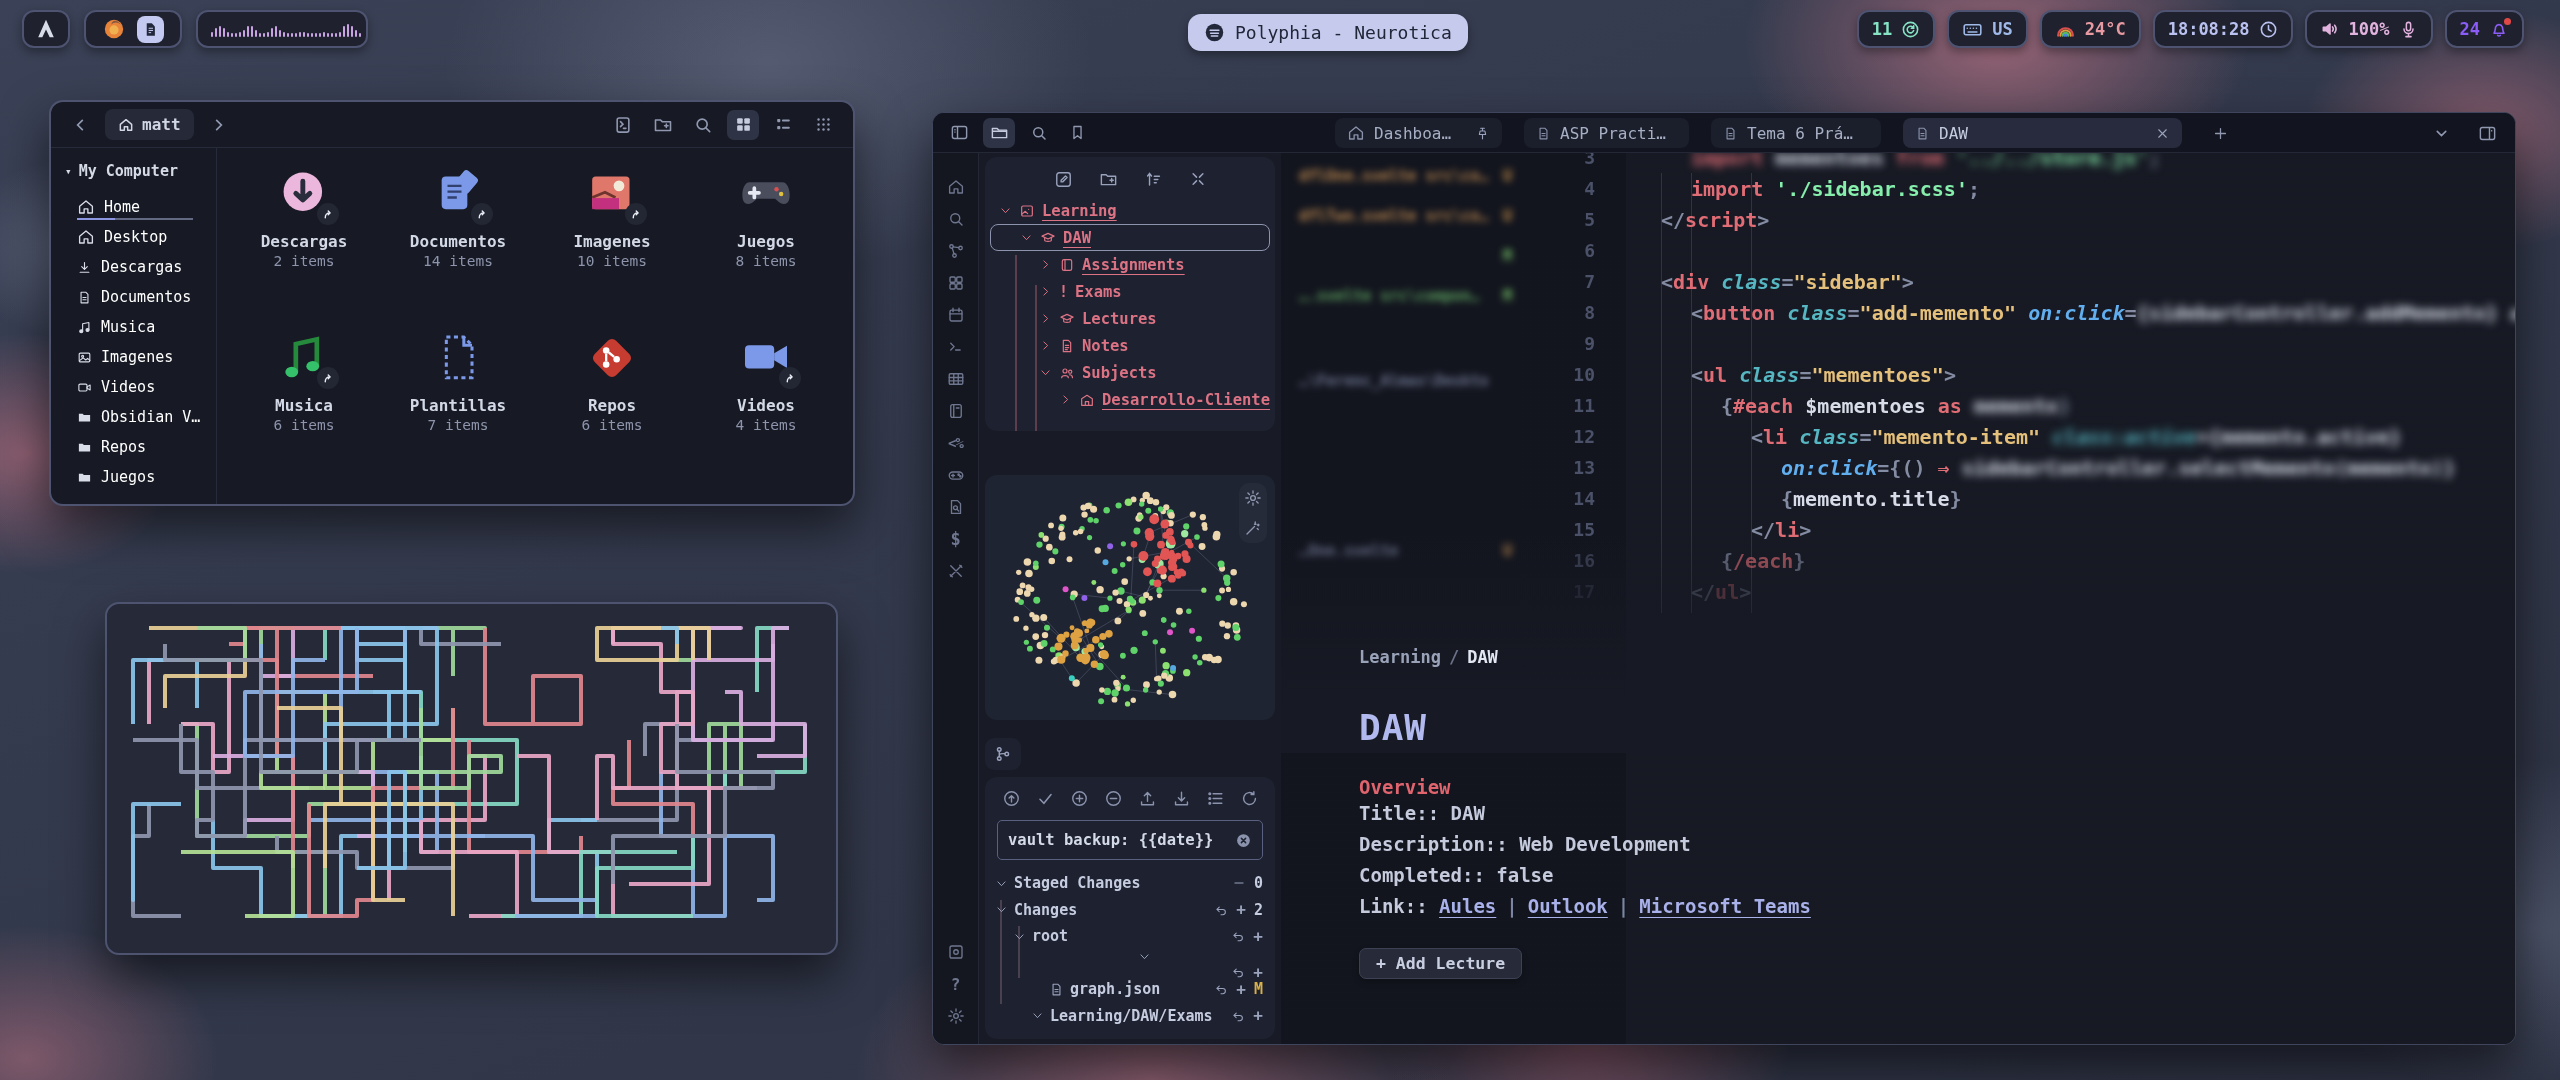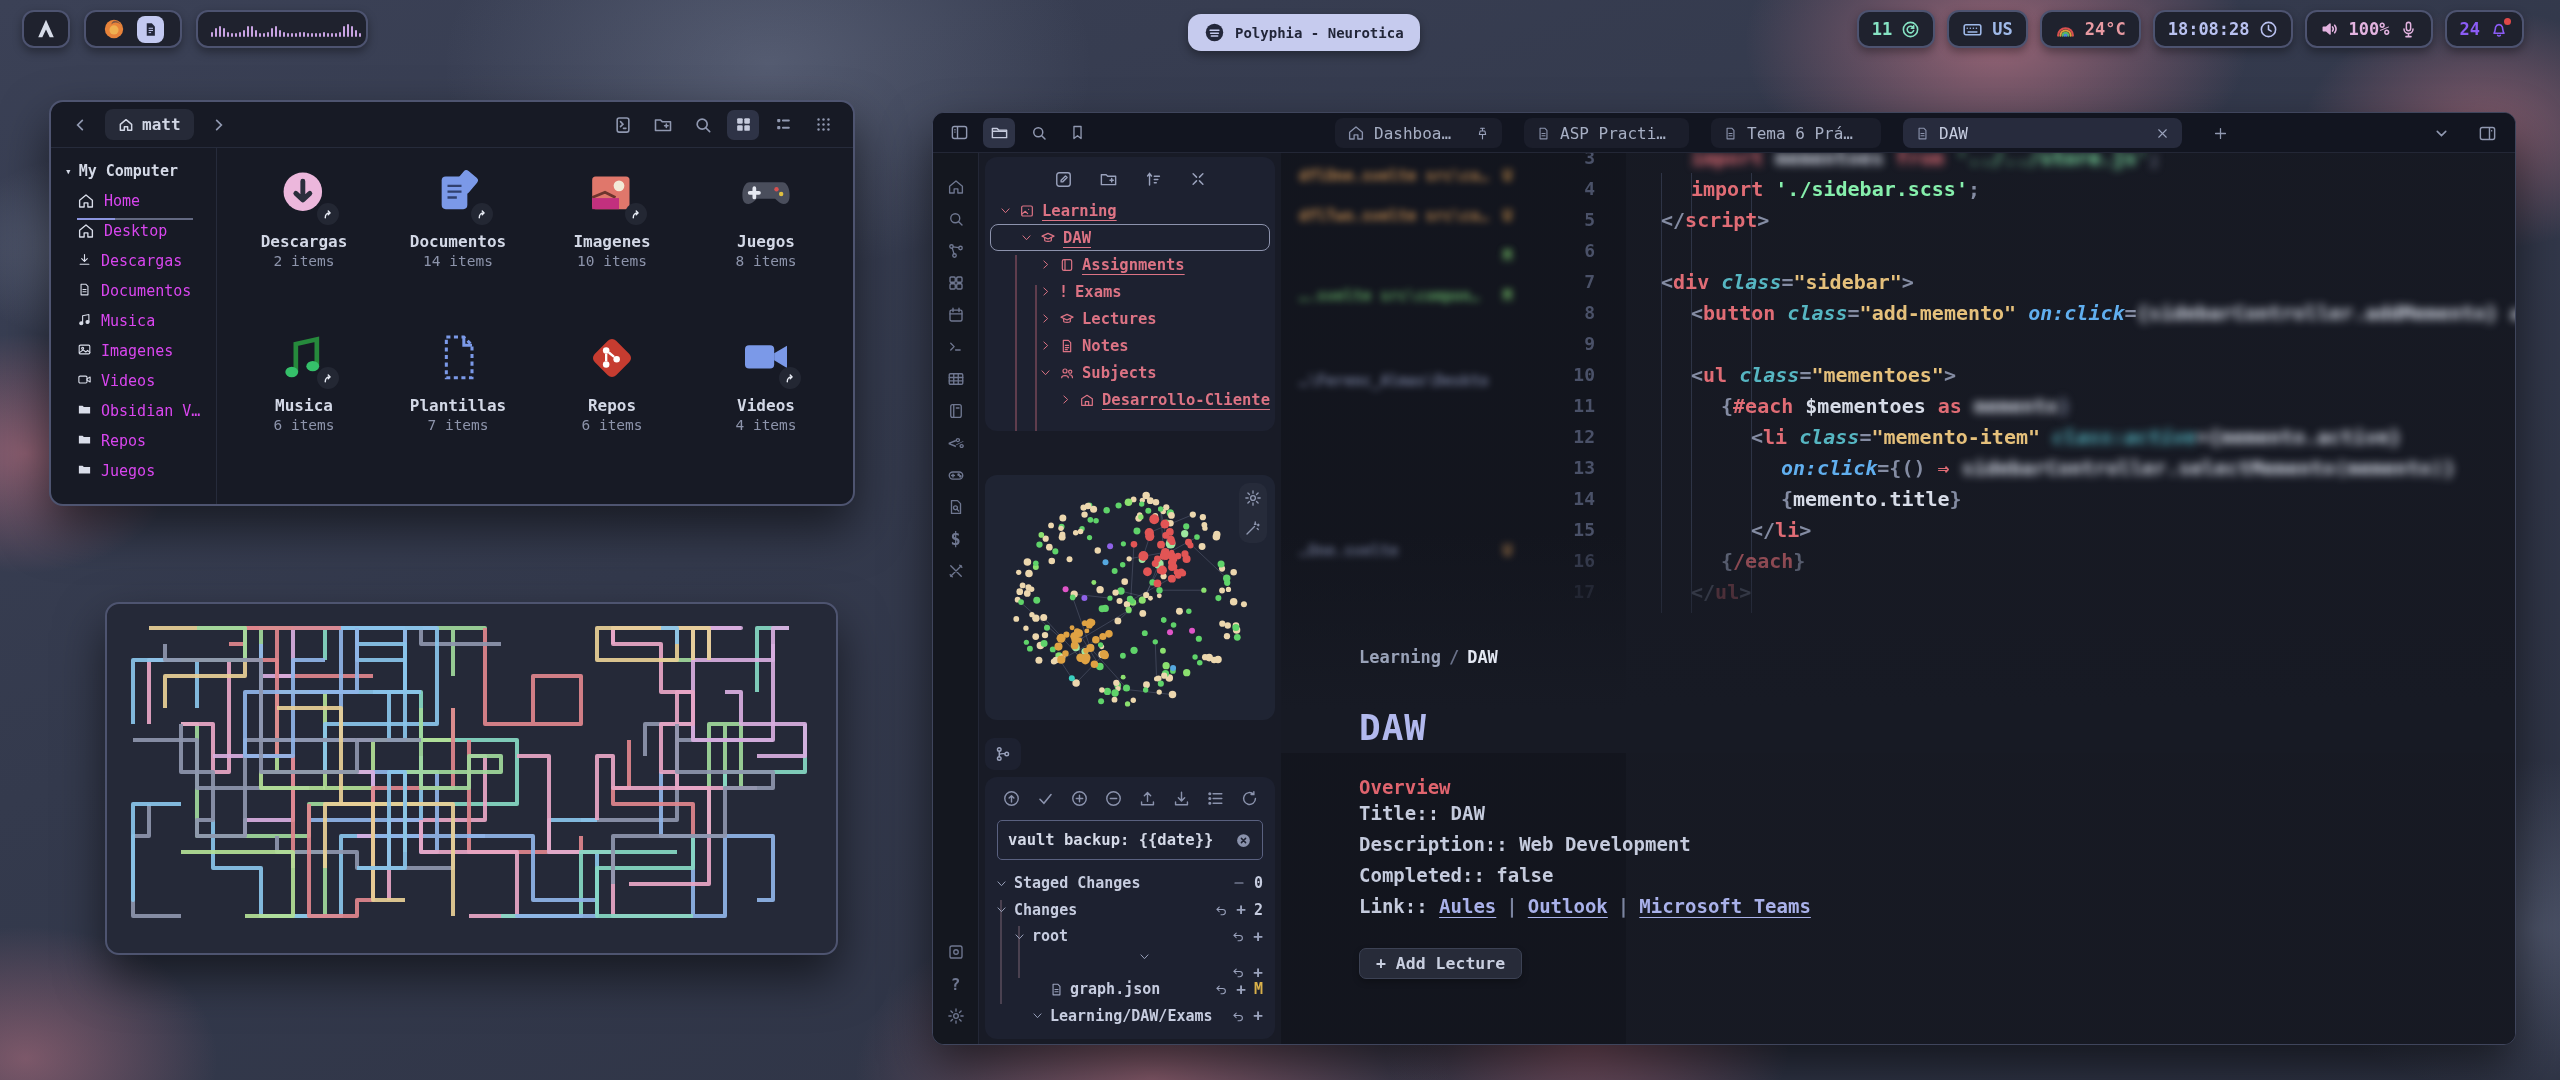--- a/index.html
+++ b/index.html
@@ -28,36 +28,36 @@
     box-shadow:0 4px 10px rgba(0,0,0,.35);font-size:17px;font-weight:bold;
   }
   .bar-left{position:absolute;left:22px;top:10px;display:flex;gap:14px}
   .bar-right{position:absolute;right:36px;top:10px;display:flex;gap:12px}
   .ws-active{width:27px;height:27px;border-radius:8px;background:#c3c9f1;display:flex;align-items:center;justify-content:center}
   .viz{display:flex;align-items:flex-end;gap:2px;height:16px;width:150px}
   .viz div{width:3px;background:#c9a3e3;border-radius:1px}
   .title-pill{
     position:absolute;left:1188px;top:14px;height:37px;padding:0 16px;border-radius:13px;
     background:#c6cbee;color:#222639;display:flex;align-items:center;gap:10px;
-    font-size:14px;font-weight:bold;box-shadow:0 4px 10px rgba(0,0,0,.35);
+    font-size:18px;font-weight:normal;box-shadow:0 4px 10px rgba(0,0,0,.35);
   }
   .window{
     position:absolute;background:#171a25;border:2px solid #4e5470;border-radius:14px;
     box-shadow:0 22px 48px rgba(0,0,0,.55);
   }
   
   #fm{left:49px;top:100px;width:806px;height:406px;display:flex;flex-direction:column;overflow:hidden}
   .fm-head{height:46px;flex:0 0 46px;display:flex;align-items:center;padding:0 14px;gap:8px;border-bottom:1px solid #262b3b}
   .fm-crumb{display:flex;align-items:center;gap:8px;background:#262a38;border-radius:8px;height:31px;padding:0 13px;font-size:16px;font-weight:bold;color:#d2d7e6}
   .ic-btn{width:32px;height:30px;display:flex;align-items:center;justify-content:center;color:#9098b0;border-radius:7px}
   .ic-btn.active{background:#2e3346;color:#c6cbdd}
   .fm-body{flex:1;display:flex;min-height:0}
   .fm-side{width:166px;border-right:1px solid #262b3b;padding:14px 0 0 14px;overflow:hidden}
   .fm-group{display:flex;align-items:center;gap:7px;font-size:15px;font-weight:bold;color:#d5dae7;margin-bottom:12px}
-  .fm-item{display:flex;gap:9px;font-size:15px;color:#d946ef;height:30px;padding-left:12px;position:relative}
+  .fm-item{display:flex;align-items:center;gap:9px;font-size:15px;color:#ffffff;height:30px;padding-left:12px;position:relative}
   .fm-item .ul{position:absolute;left:12px;top:26px;width:116px;height:2px;background:linear-gradient(90deg,#8c95e0 0 38px,#636982 38px)}
   .fm-grid{flex:1;display:grid;grid-template-columns:repeat(4,1fr);grid-template-rows:1fr 1fr;padding:18px 10px 10px}
   .fm-cell{display:flex;flex-direction:column;align-items:center;justify-content:flex-start;gap:2px}
   .fm-ico{position:relative;width:56px;height:56px;margin-bottom:8px}
   .fm-badge{position:absolute;right:-7px;bottom:-3px;width:22px;height:22px;border-radius:50%;background:#232733;display:flex;align-items:center;justify-content:center;color:#e8ecf5}
   .fm-label{font-size:16px;color:#d3d8e6;font-weight:bold}
   .fm-count{font-size:14.5px;color:#8d94ab}
   
   #art{left:105px;top:602px;width:733px;height:353px;background:#252938;overflow:hidden}
   

